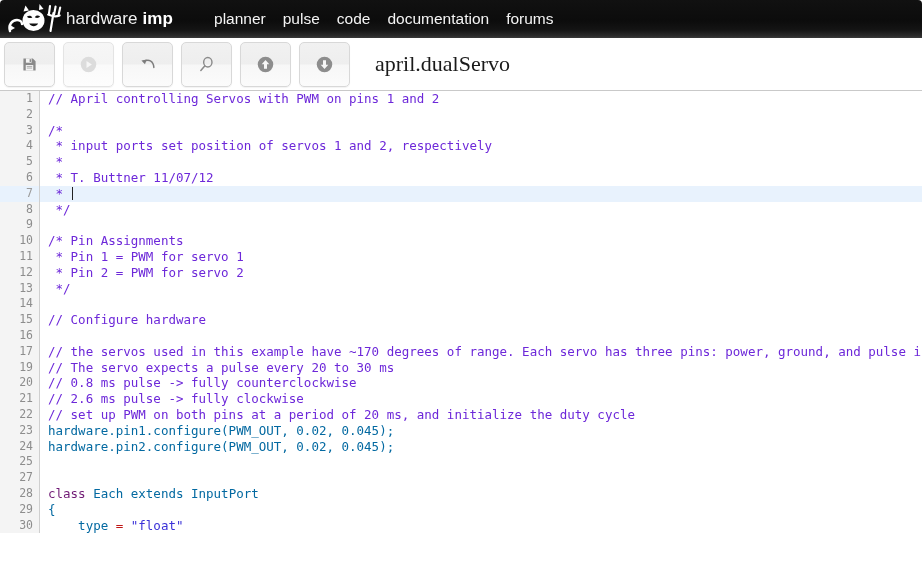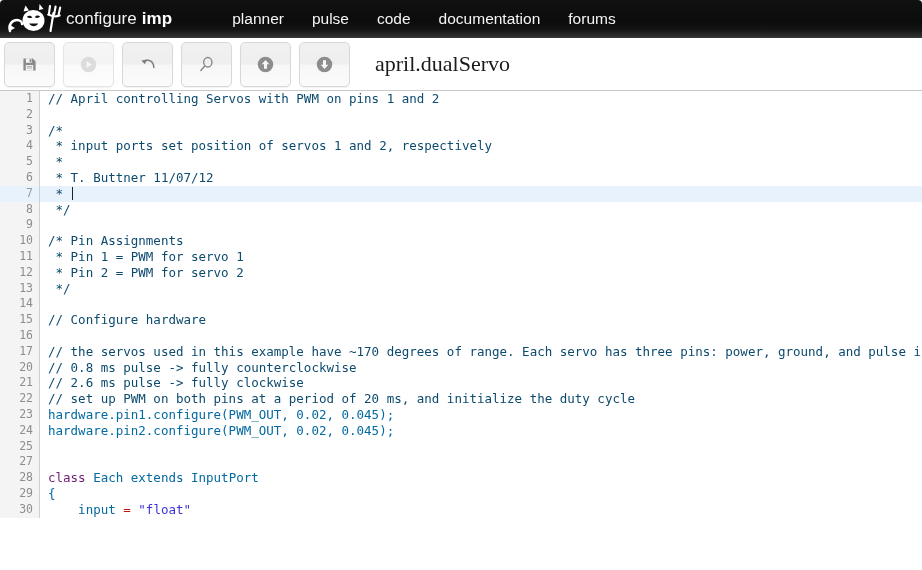--- a/index.html
+++ b/index.html
@@ -45,22 +45,22 @@
     margin-left: 4px;
     white-space: nowrap;
   }
   .brand-text .b {
     font-weight: bold;
     color: #ffffff;
   }
   .navlinks {
     display: flex;
     align-items: center;
-    margin-left: 60px;
-    gap: 28px;
+    margin-left: 41px;
+    gap: 17px;
   }
   .navlink {
     color: #f4f4f4;
     font-size: 15.5px;
     text-decoration: none;
     white-space: nowrap;
     line-height: 38px;
   }
 
   
@@ -137,21 +137,21 @@
   .code-row.active .gutter {
     background: #e8f2fd;
     color: #9b9b9b;
   }
   .code-text {
     flex: 1;
     padding-left: 8px;
     color: #000000;
     overflow: hidden;
   }
-  .tok-comment { color: #0c4a6e; }
+  .tok-comment { color: #6d28d9; }
   .tok-string  { color: #3a31d8; }
   .tok-keyword { color: #701a75; }
   .tok-op      { color: #c01616; }
   .tok-plain   { color: #0369a1; }
 
   .caret {
     display: inline-block;
     width: 1px;
     height: 13px;
     background: #222;
@@ -178,21 +178,21 @@
       <path d="M34.0 14.3 C32.2 13.1 29.6 13.5 28.8 15.3 C30.7 16.5 33.1 16.2 34.0 14.3 Z" fill="#111111"></path>
 
       <path d="M23.2 21.5 C25.4 25.2 30.0 25.2 32.2 21.5 Z" fill="#111111"></path>
 
       <path d="M44.5 29 L47.5 11" fill="none" stroke="#ffffff" stroke-width="2.2" stroke-linecap="round"></path>
       <path d="M43.0 11.5 L44.0 4.0" fill="none" stroke="#ffffff" stroke-width="2.1" stroke-linecap="round"></path>
       <path d="M48.2 12.0 L49.6 4.5" fill="none" stroke="#ffffff" stroke-width="2.1" stroke-linecap="round"></path>
       <path d="M52.6 12.5 L54.2 5.5" fill="none" stroke="#ffffff" stroke-width="2.1" stroke-linecap="round"></path>
       <path d="M42.2 12.6 C46.5 14.6 50.0 14.9 53.6 13.4" fill="none" stroke="#ffffff" stroke-width="2.2" stroke-linecap="round"></path>
     </svg>
-    <div class="brand-text"><span>configure </span><span class="b">imp</span></div>
+    <div class="brand-text"><span>hardware </span><span class="b">imp</span></div>
   </div>
 
   <div class="navlinks">
     <a class="navlink" href="#">planner</a>
     <a class="navlink" href="#">pulse</a>
     <a class="navlink" href="#">code</a>
     <a class="navlink" href="#">documentation</a>
     <a class="navlink" href="#">forums</a>
   </div>
 </div>
@@ -259,23 +259,24 @@
     <div class="code-row"><div class="gutter">8</div><div class="code-text"><span class="tok-comment"> */</span></div></div>
     <div class="code-row"><div class="gutter">9</div><div class="code-text"></div></div>
     <div class="code-row"><div class="gutter">10</div><div class="code-text"><span class="tok-comment">/* Pin Assignments</span></div></div>
     <div class="code-row"><div class="gutter">11</div><div class="code-text"><span class="tok-comment"> * Pin 1 = PWM for servo 1</span></div></div>
     <div class="code-row"><div class="gutter">12</div><div class="code-text"><span class="tok-comment"> * Pin 2 = PWM for servo 2</span></div></div>
     <div class="code-row"><div class="gutter">13</div><div class="code-text"><span class="tok-comment"> */</span></div></div>
     <div class="code-row"><div class="gutter">14</div><div class="code-text"></div></div>
     <div class="code-row"><div class="gutter">15</div><div class="code-text"><span class="tok-comment">// Configure hardware</span></div></div>
     <div class="code-row"><div class="gutter">16</div><div class="code-text"></div></div>
     <div class="code-row"><div class="gutter">17</div><div class="code-text"><span class="tok-comment">// the servos used in this example have ~170 degrees of range. Each servo has three pins: power, ground, and pulse in</span></div></div>
+    <div class="code-row"><div class="gutter">19</div><div class="code-text"><span class="tok-comment">// The servo expects a pulse every 20 to 30 ms</span></div></div>
     <div class="code-row"><div class="gutter">20</div><div class="code-text"><span class="tok-comment">// 0.8 ms pulse -&gt; fully counterclockwise</span></div></div>
     <div class="code-row"><div class="gutter">21</div><div class="code-text"><span class="tok-comment">// 2.6 ms pulse -&gt; fully clockwise</span></div></div>
     <div class="code-row"><div class="gutter">22</div><div class="code-text"><span class="tok-comment">// set up PWM on both pins at a period of 20 ms, and initialize the duty cycle</span></div></div>
     <div class="code-row"><div class="gutter">23</div><div class="code-text"><span class="tok-plain">hardware.pin1.configure(PWM_OUT, 0.02, 0.045);</span></div></div>
     <div class="code-row"><div class="gutter">24</div><div class="code-text"><span class="tok-plain">hardware.pin2.configure(PWM_OUT, 0.02, 0.045);</span></div></div>
     <div class="code-row"><div class="gutter">25</div><div class="code-text"></div></div>
     <div class="code-row"><div class="gutter">27</div><div class="code-text"></div></div>
     <div class="code-row"><div class="gutter">28</div><div class="code-text"><span class="tok-keyword">class</span><span class="tok-plain"> Each extends InputPort</span></div></div>
     <div class="code-row"><div class="gutter">29</div><div class="code-text"><span class="tok-plain">{</span></div></div>
-    <div class="code-row"><div class="gutter">30</div><div class="code-text"><span class="tok-plain">    input </span><span class="tok-op">=</span><span class="tok-plain"> </span><span class="tok-string">"float"</span></div></div>
+    <div class="code-row"><div class="gutter">30</div><div class="code-text"><span class="tok-plain">    type </span><span class="tok-op">=</span><span class="tok-plain"> </span><span class="tok-string">"float"</span></div></div>
   </div>
 
 </body></html>

